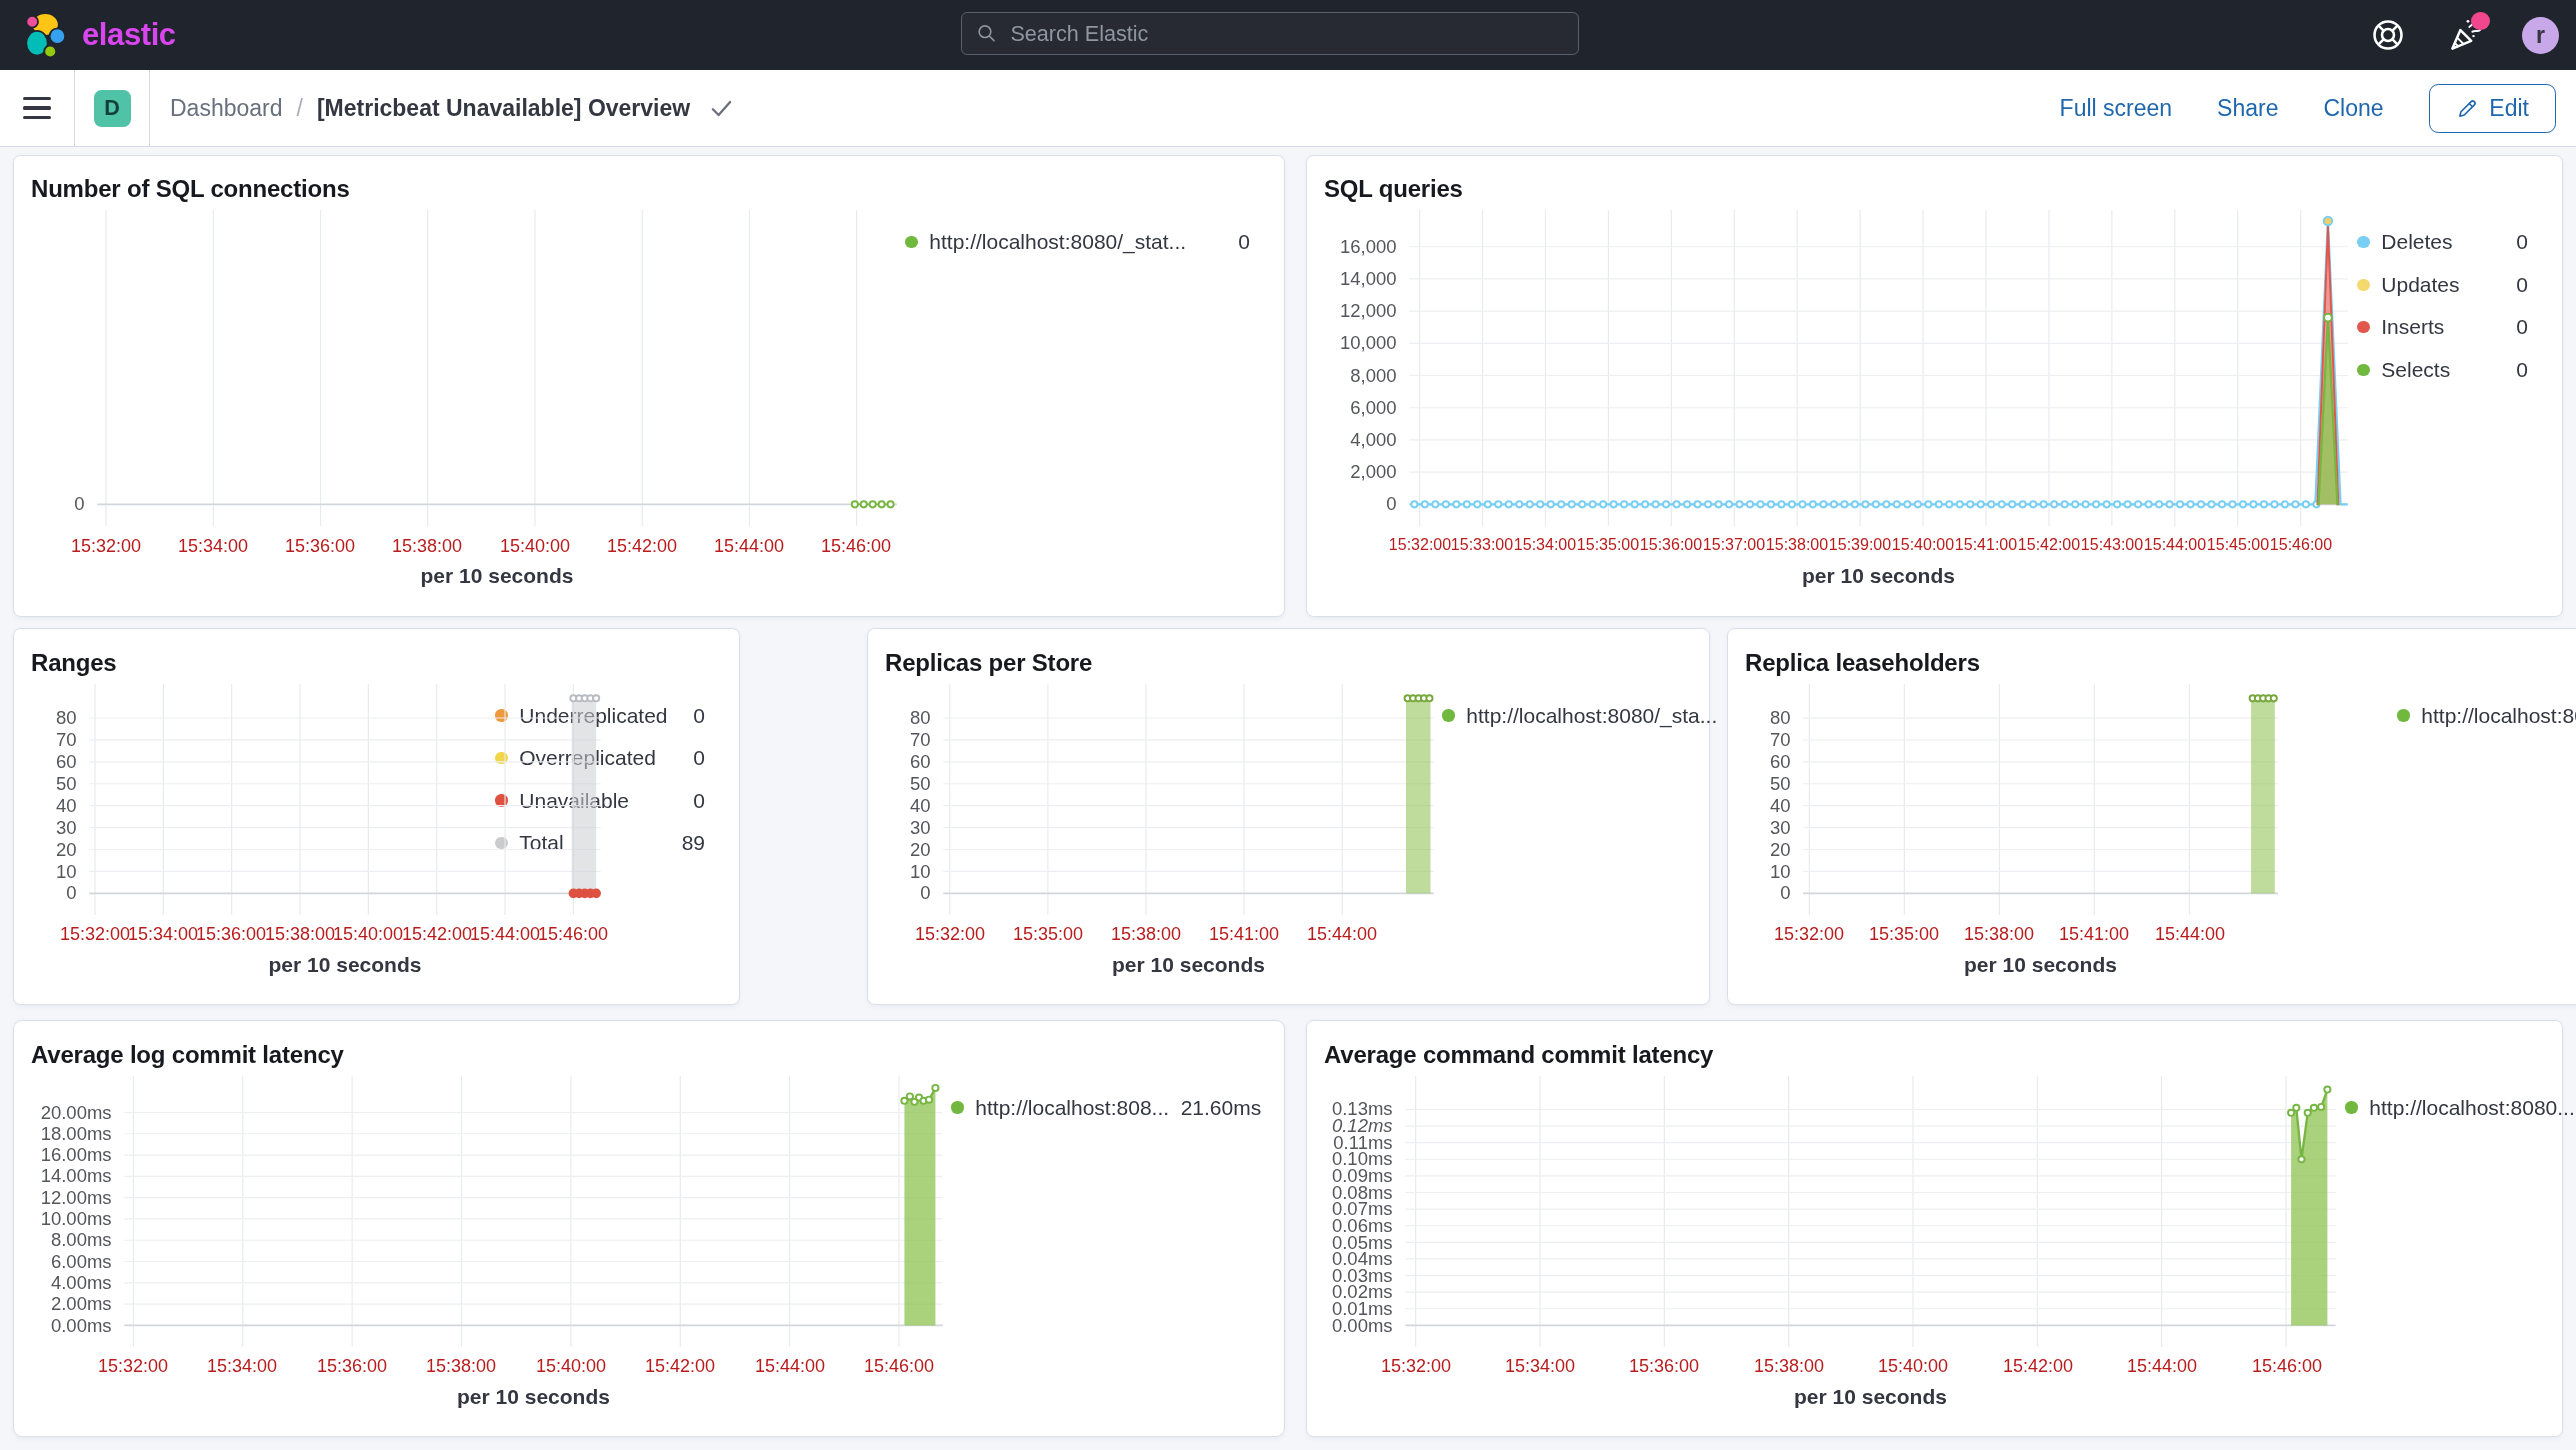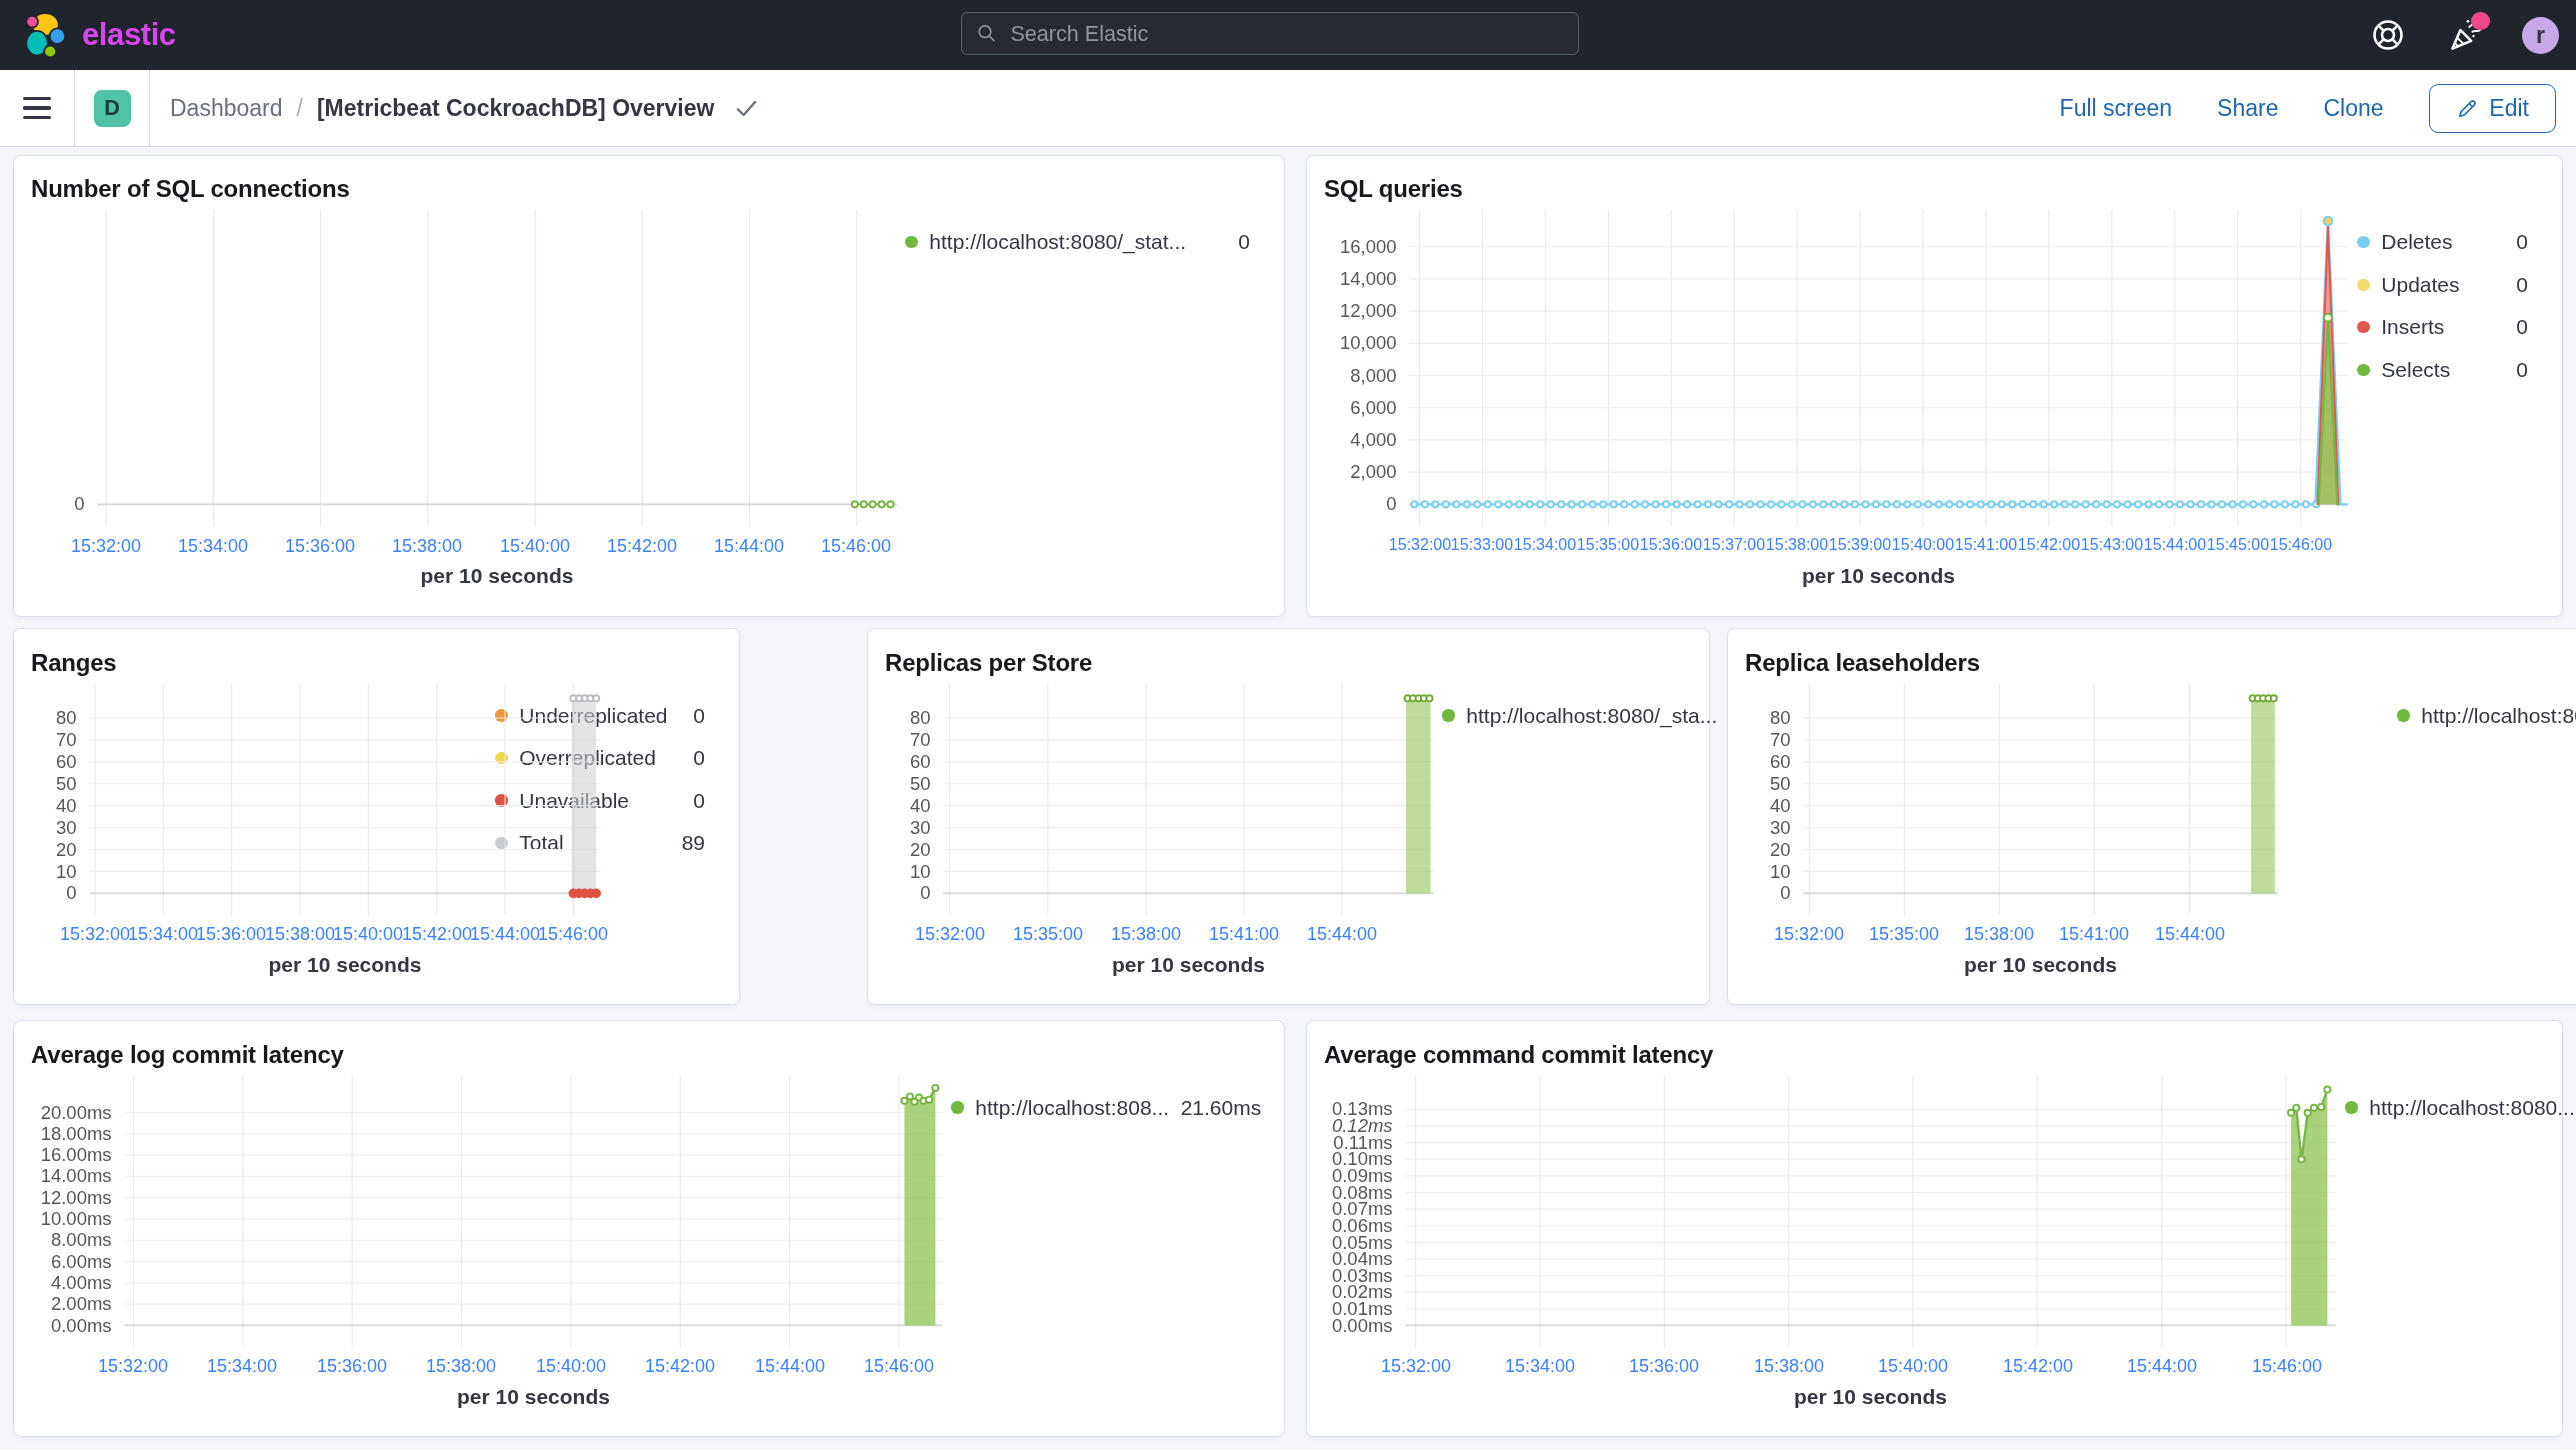--- a/index.html
+++ b/index.html
@@ -43,21 +43,21 @@
          padding:15.5px 17px;box-sizing:border-box;display:flex;flex-direction:column;}
   .panel h2{margin:0 0 3.1px;font-size:24px;font-weight:700;color:#17191e;letter-spacing:-0.2px;line-height:36px;}
   .chart-body{display:flex;flex:1;min-height:0;}
   .chart-main{flex:1;display:flex;flex-direction:column;min-width:0;}
   .plot-row{flex:1;display:flex;min-height:0;}
   .y-gutter{width:var(--gut,62px);position:relative;flex:none;}
   .y-label{position:absolute;right:12.4px;transform:translateY(-50%);font-size:18.5px;color:#54565b;white-space:nowrap;}
   .plot{flex:1;position:relative;min-width:0;}
   .plot svg{position:absolute;left:0;top:0;overflow:visible;}
   .x-labels{height:39px;position:relative;flex:none;}
-  .x-label{position:absolute;top:10.8px;transform:translateX(-50%);font-size:18px;color:#3b82f6;white-space:nowrap;}
+  .x-label{position:absolute;top:10.8px;transform:translateX(-50%);font-size:18px;color:#b91c1c;white-space:nowrap;}
   .ticks-small .x-label{font-size:16px;}
   .x-title{height:36px;flex:none;text-align:center;font-size:21px;font-weight:700;color:#343741;}
   .legend{width:var(--legw,232px);flex:none;padding:20px 7.7px 0 9.3px;box-sizing:border-box;}
   .legend-item{display:flex;align-items:center;gap:11.6px;margin-bottom:18.5px;font-size:21px;color:#343741;cursor:pointer;}
   .legend-dot{width:12.4px;height:12.4px;border-radius:50%;flex:none;}
   .legend-value{margin-left:auto;padding-right:9.3px;}
 </style>
 </head>
 <body>
 
@@ -114,21 +114,21 @@
         <i></i>
         <i></i>
       </span>
   </div>
   <div class="app-badge-wrap">
     <div class="app-badge">D</div>
   </div>
   <div class="crumbs">
     <span class="crumb-app">Dashboard</span>
     <span class="crumb-sep">/</span>
-    <span class="crumb-page">[Metricbeat CockroachDB] Overview</span>
+    <span class="crumb-page">[Metricbeat Unavailable] Overview</span>
     <svg width="23" height="23" viewBox="0 0 16 16" style="margin-left:6.2px;">
       <polyline points="2,8.5 6,12.5 14,3.5" fill="none" stroke="#69707d" stroke-width="1.6" stroke-linecap="round" stroke-linejoin="round"></polyline>
     </svg>
   </div>
   <div class="toolbar-actions">
     <span class="tb-link">Full screen</span>
     <span class="tb-link">Share</span>
     <span class="tb-link">Clone</span>
     <button class="edit-btn">
       <svg width="23" height="23" viewBox="0 0 24 24">

